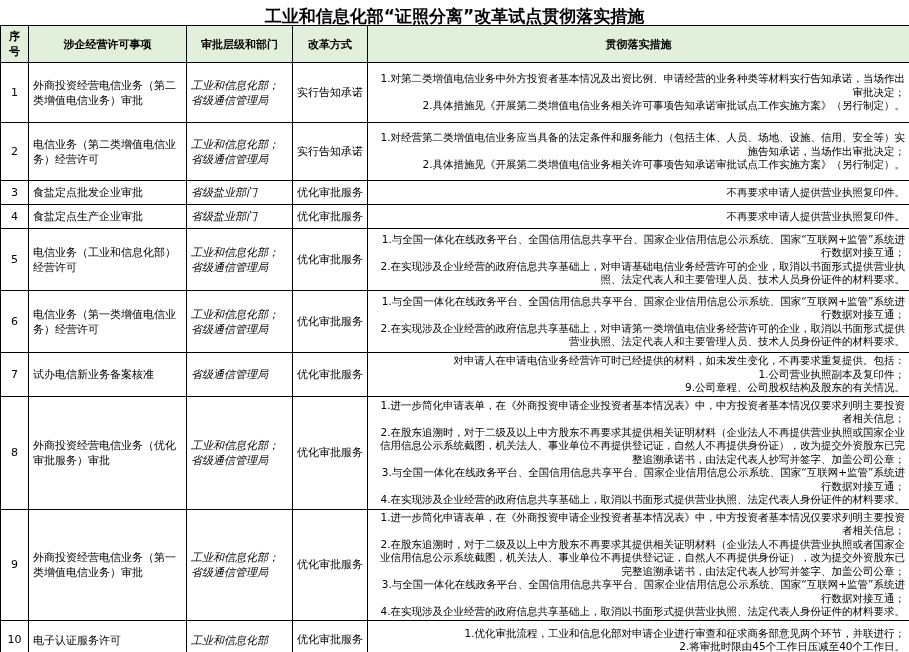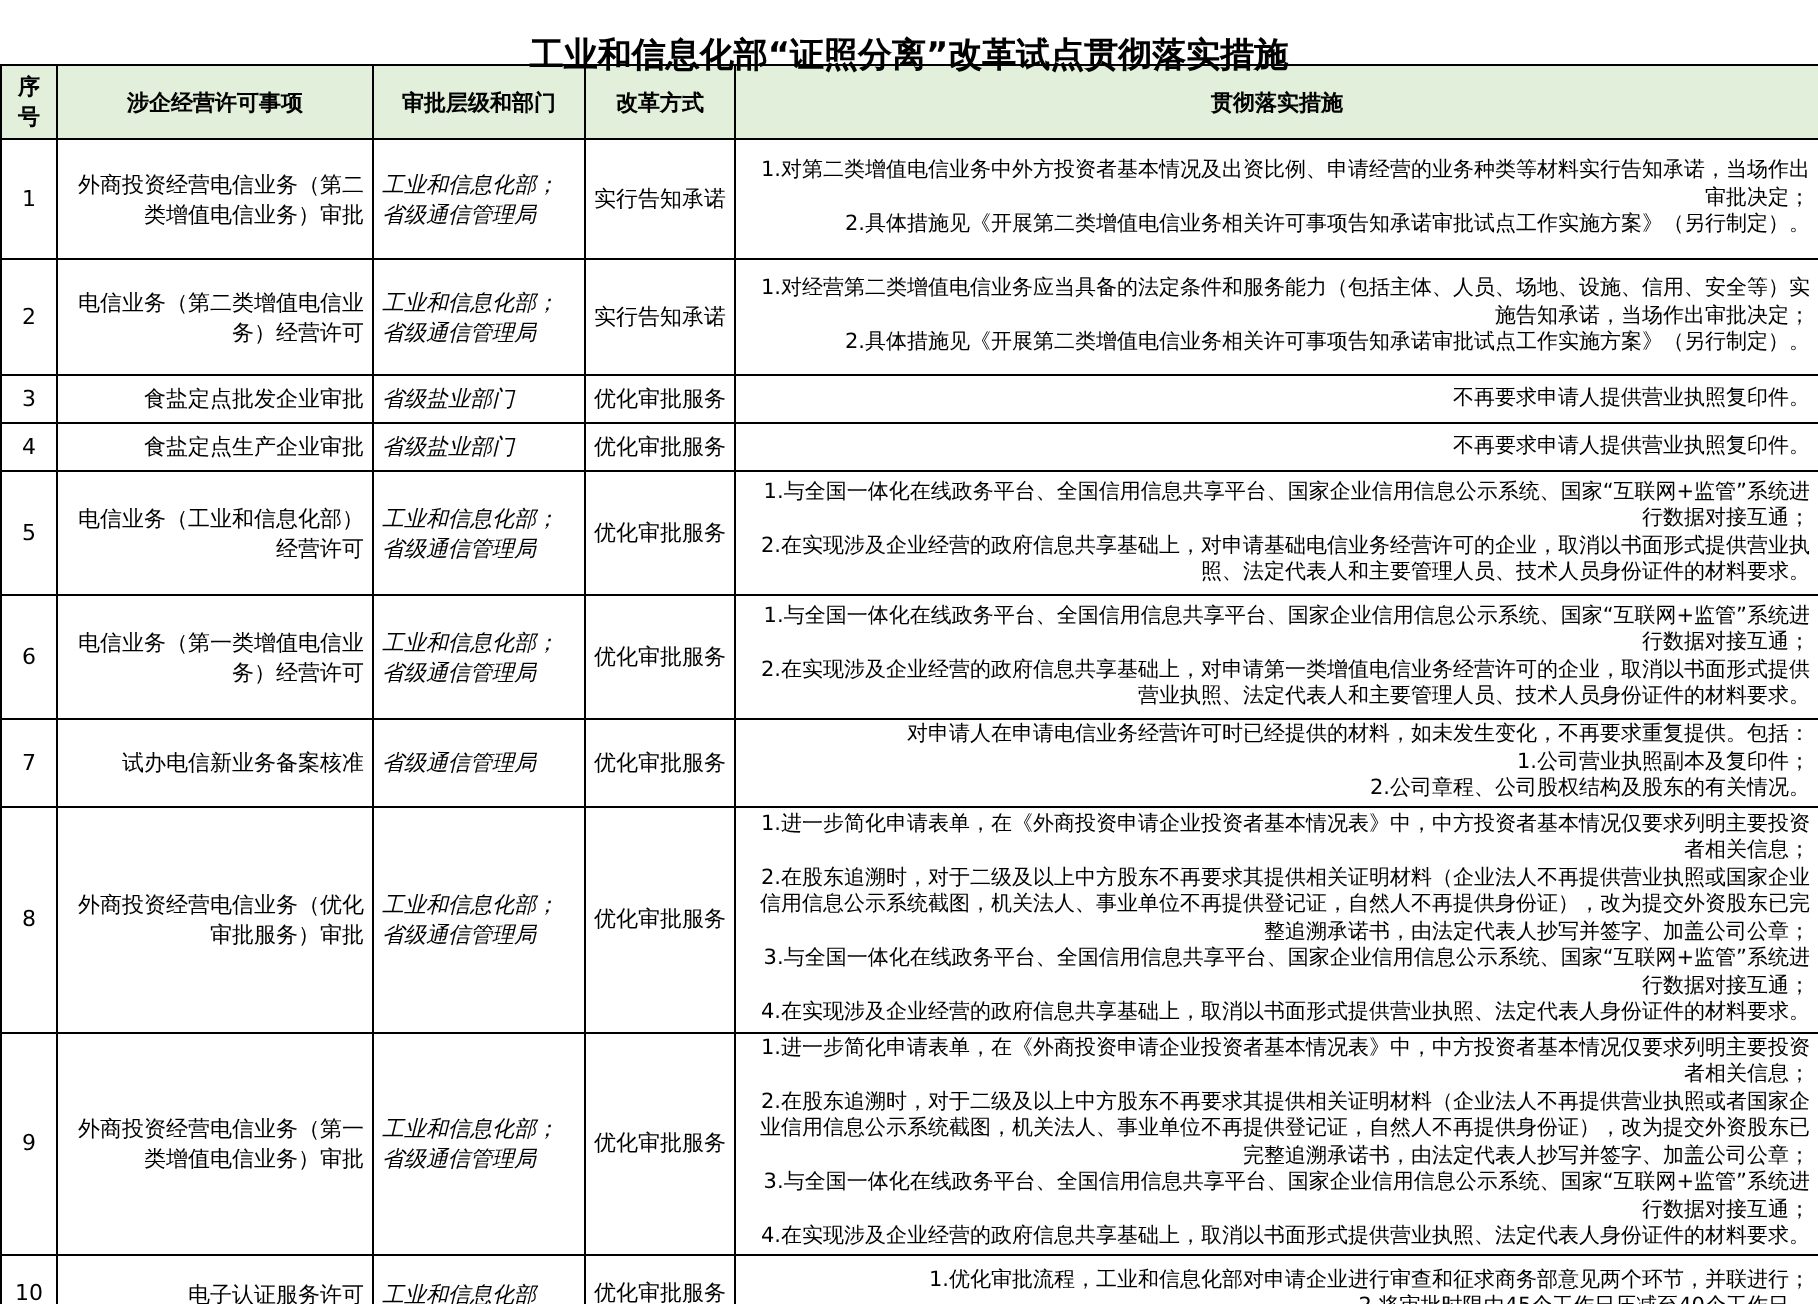--- a/index.html
+++ b/index.html
@@ -5,40 +5,40 @@
   * { box-sizing: border-box; }
   html, body { margin: 0; padding: 0; }
   body {
     width: 909px; height: 652px; overflow: hidden;
     background: #ffffff; color: #000000;
     font-family: "DejaVu Sans", "Liberation Sans", sans-serif;
   }
   .title {
     height: 25px; line-height: 24px;
     font-size: 17px; font-weight: bold; text-align: center;
-    margin: 0; padding: 16px;
+    margin: 0; padding: 4px;
   }
   table.doc {
     border-collapse: collapse; table-layout: fixed;
     width: 909px; margin: 0;
   }
   th, td {
     border: 1px solid #000000;
     padding: 1px 4px;
     overflow: hidden;
     vertical-align: middle;
   }
   th {
     background: #e2efda;
     font-size: 11px; font-weight: bold; text-align: center;
     height: 37px;
   }
   td { font-size: 10.5px; line-height: 13.5px; }
   td.c-no { text-align: center; font-size: 11px; }
-  td.c-item { text-align: right; font-size: 11px; line-height: 15px; }
+  td.c-item { text-align: left; font-size: 11px; line-height: 15px; }
   td.c-dept { text-align: left; font-size: 11px; line-height: 15px; font-style: italic; }
   td.c-method { text-align: center; font-size: 11px; }
   td.c-measures { text-align: right; white-space: pre-wrap; word-break: break-all; }
   tr.h60  { height: 60px; }
   tr.h58  { height: 58px; }
   tr.h24  { height: 24px; }
   tr.h62  { height: 62px; }
   tr.h43  { height: 43px; }
   tr.h113 { height: 113px; }
   tr.h104 { height: 104px; }
@@ -114,21 +114,21 @@
         <td class="c-measures">1.与全国一体化在线政务平台、全国信用信息共享平台、国家企业信用信息公示系统、国家“互联网+监管”系统进行数据对接互通；
 2.在实现涉及企业经营的政府信息共享基础上，对申请第一类增值电信业务经营许可的企业，取消以书面形式提供营业执照、法定代表人和主要管理人员、技术人员身份证件的材料要求。</td>
       </tr>
       <tr class="h43">
         <td class="c-no">7</td>
         <td class="c-item">试办电信新业务备案核准</td>
         <td class="c-dept">省级通信管理局</td>
         <td class="c-method">优化审批服务</td>
         <td class="c-measures">对申请人在申请电信业务经营许可时已经提供的材料，如未发生变化，不再要求重复提供。包括：
 1.公司营业执照副本及复印件；
-2.公司章程、公司股权结构及股东的有关情况。</td>
+9.公司章程、公司股权结构及股东的有关情况。</td>
       </tr>
       <tr class="h113">
         <td class="c-no">8</td>
         <td class="c-item">外商投资经营电信业务（优化审批服务）审批</td>
         <td class="c-dept">工业和信息化部；省级通信管理局</td>
         <td class="c-method">优化审批服务</td>
         <td class="c-measures">1.进一步简化申请表单，在《外商投资申请企业投资者基本情况表》中，中方投资者基本情况仅要求列明主要投资者相关信息；
 2.在股东追溯时，对于二级及以上中方股东不再要求其提供相关证明材料（企业法人不再提供营业执照或国家企业信用信息公示系统截图，机关法人、事业单位不再提供登记证，自然人不再提供身份证），改为提交外资股东已完整追溯承诺书，由法定代表人抄写并签字、加盖公司公章；
 3.与全国一体化在线政务平台、全国信用信息共享平台、国家企业信用信息公示系统、国家“互联网+监管”系统进行数据对接互通；
 4.在实现涉及企业经营的政府信息共享基础上，取消以书面形式提供营业执照、法定代表人身份证件的材料要求。</td>

